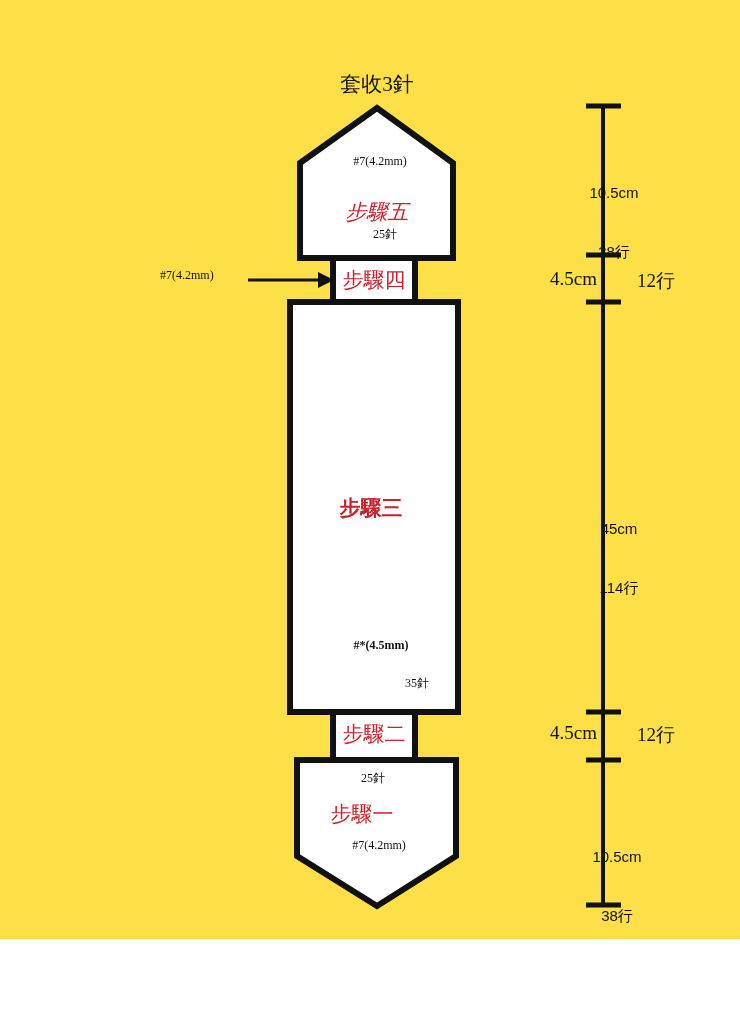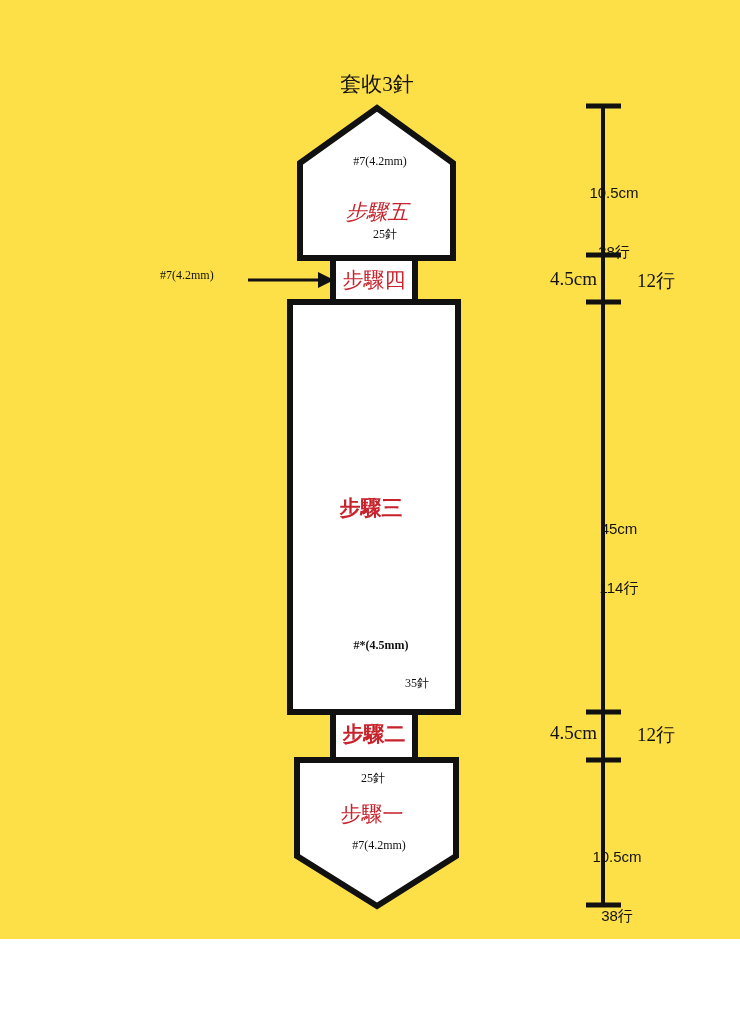--- a/index.html
+++ b/index.html
@@ -101,25 +101,25 @@
   <div class="lbl size-md" style="left:160px; top:268px;">#7(4.2mm)</div>
 
   <div class="lbl size-lg center-x red" style="left:374px; top:268px;">步驟四</div>
 
   <div class="lbl size-lg center-x red" style="left:371px; top:496px;font-weight:bold;">步驟三</div>
 
   <div class="lbl size-md center-x" style="left:381px; top:638px;font-weight:bold;">#*(4.5mm)</div>
 
   <div class="lbl size-md center-x" style="left:381px; top:676px;margin-left:36px;">35針</div>
 
-  <div class="lbl size-lg center-x red" style="left:374px; top:722px;font-weight:bold;">步驟二</div>
+  <div class="lbl size-lg center-x red" style="left:374px; top:722px;">步驟二</div>
 
   <div class="lbl size-md center-x" style="left:373px; top:771px;">25針</div>
 
-  <div class="lbl size-lg center-x red" style="left:372px; top:802px;">步驟一</div>
+  <div class="lbl size-lg center-x red" style="left:362px; top:802px;">步驟一</div>
 
   <div class="lbl size-md center-x" style="left:379px; top:838px;">#7(4.2mm)</div>
 
   <div class="lbl size-lg center-x" style="left:389px; top:954px;">起3針</div>
 
   <div class="ruler-block" style="left:614px; top:144px;">
     <div>10.5cm</div>
     <div>38行</div>
   </div>
 

